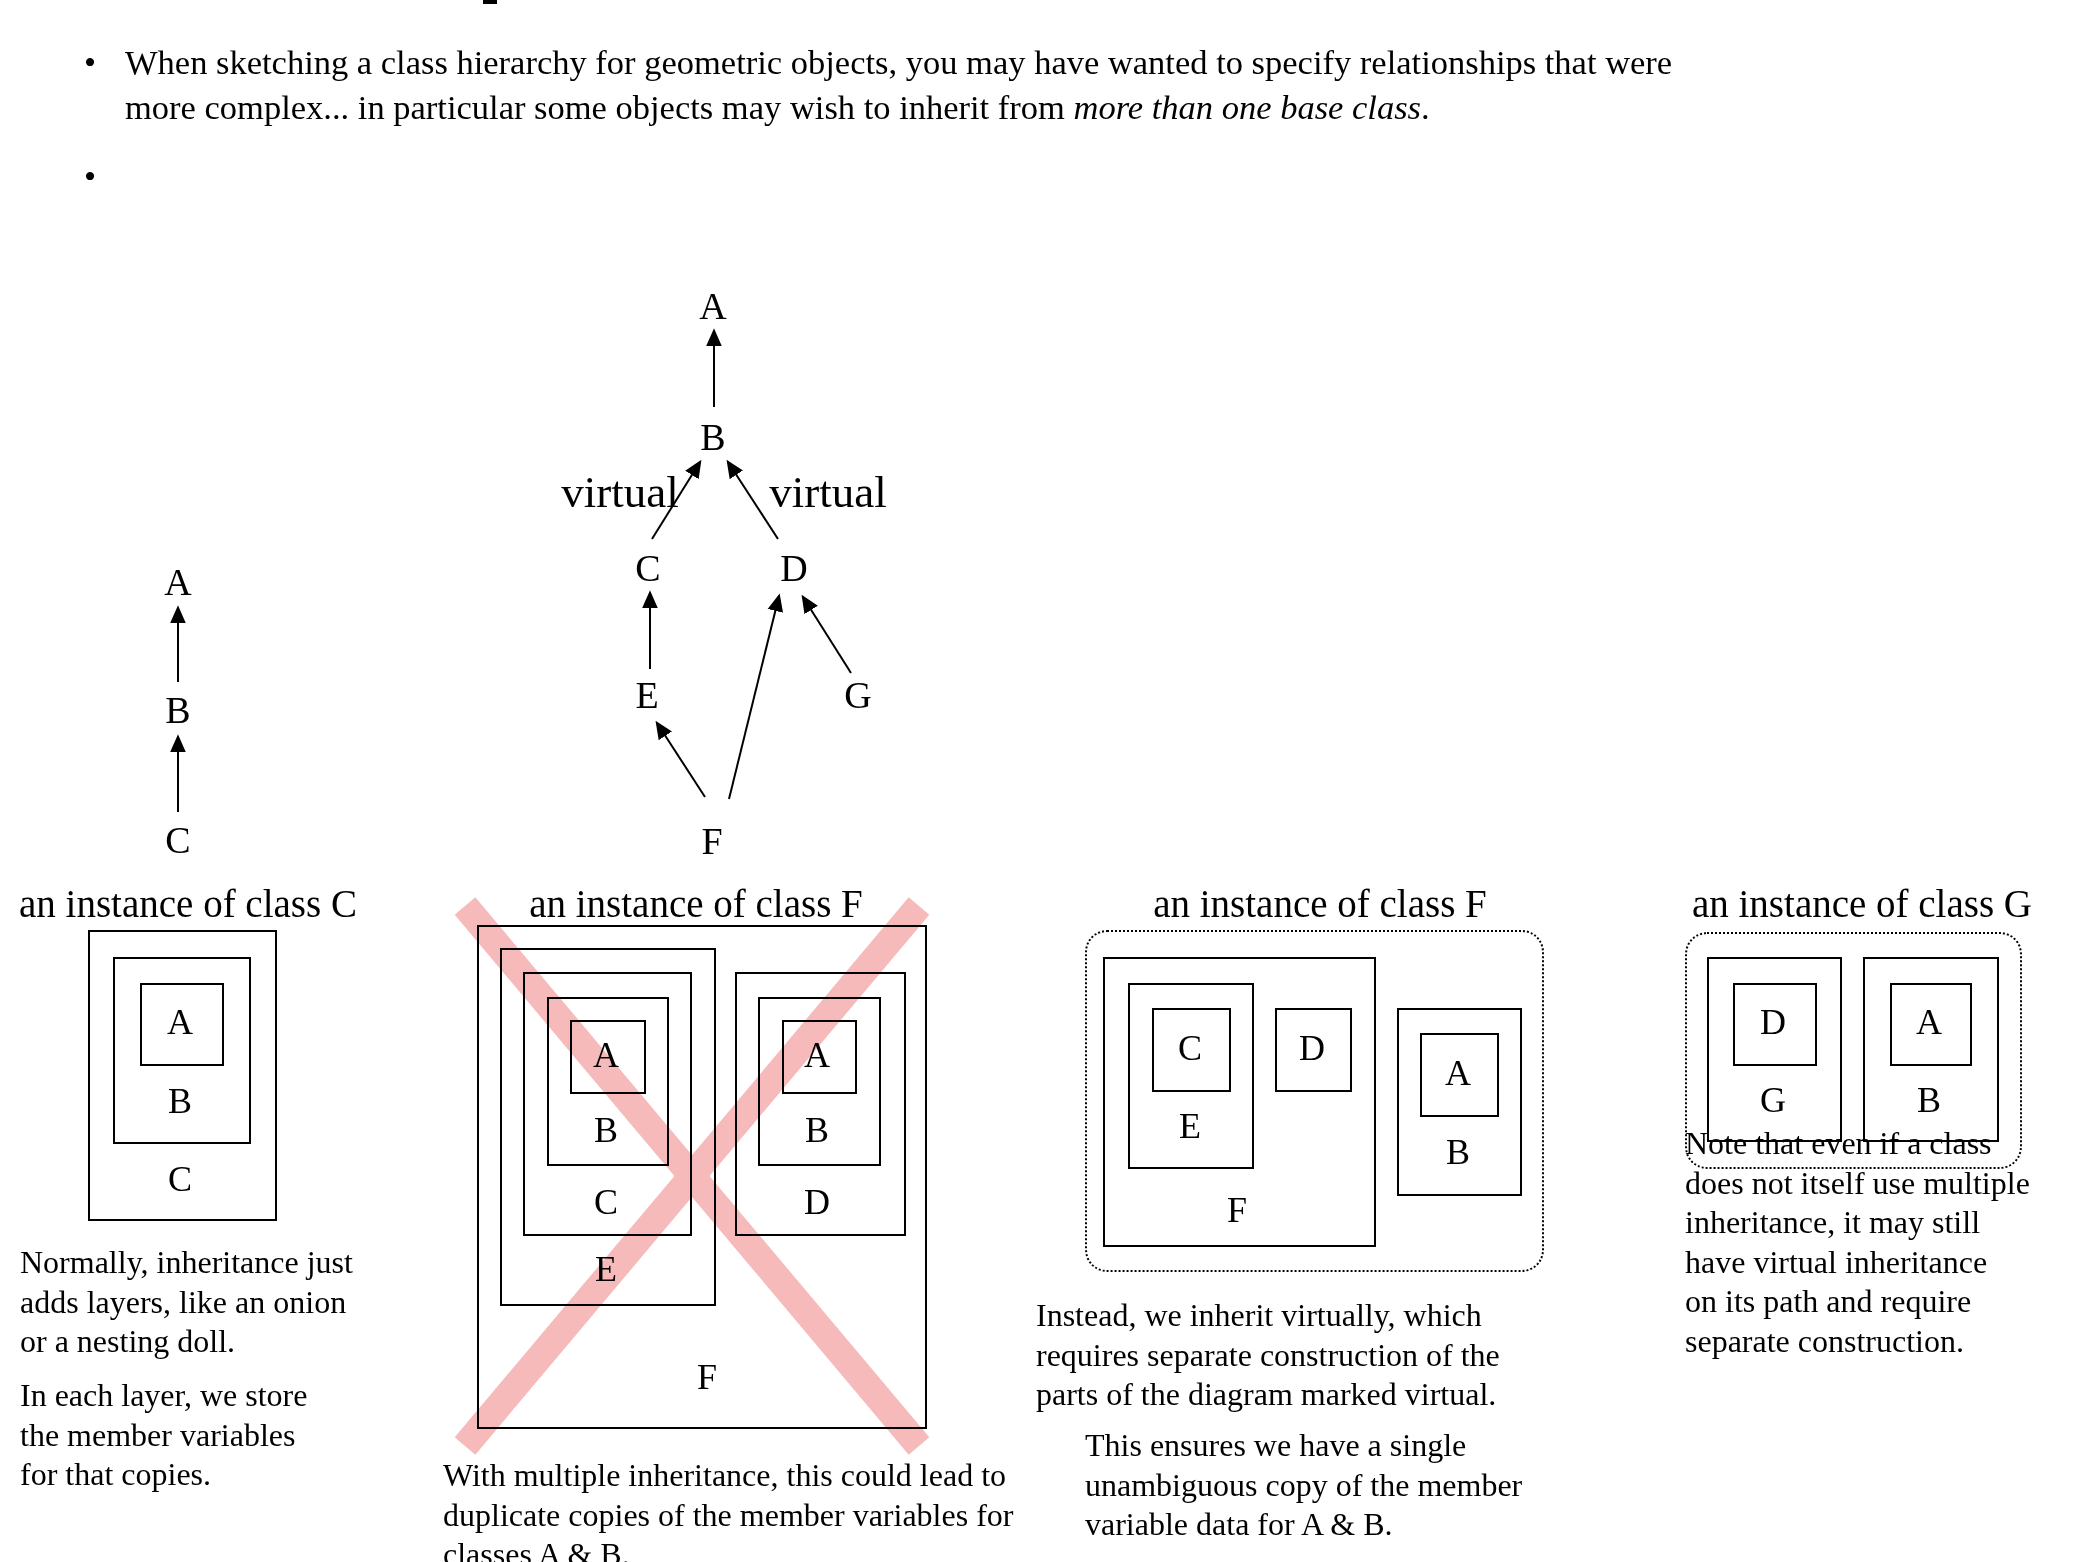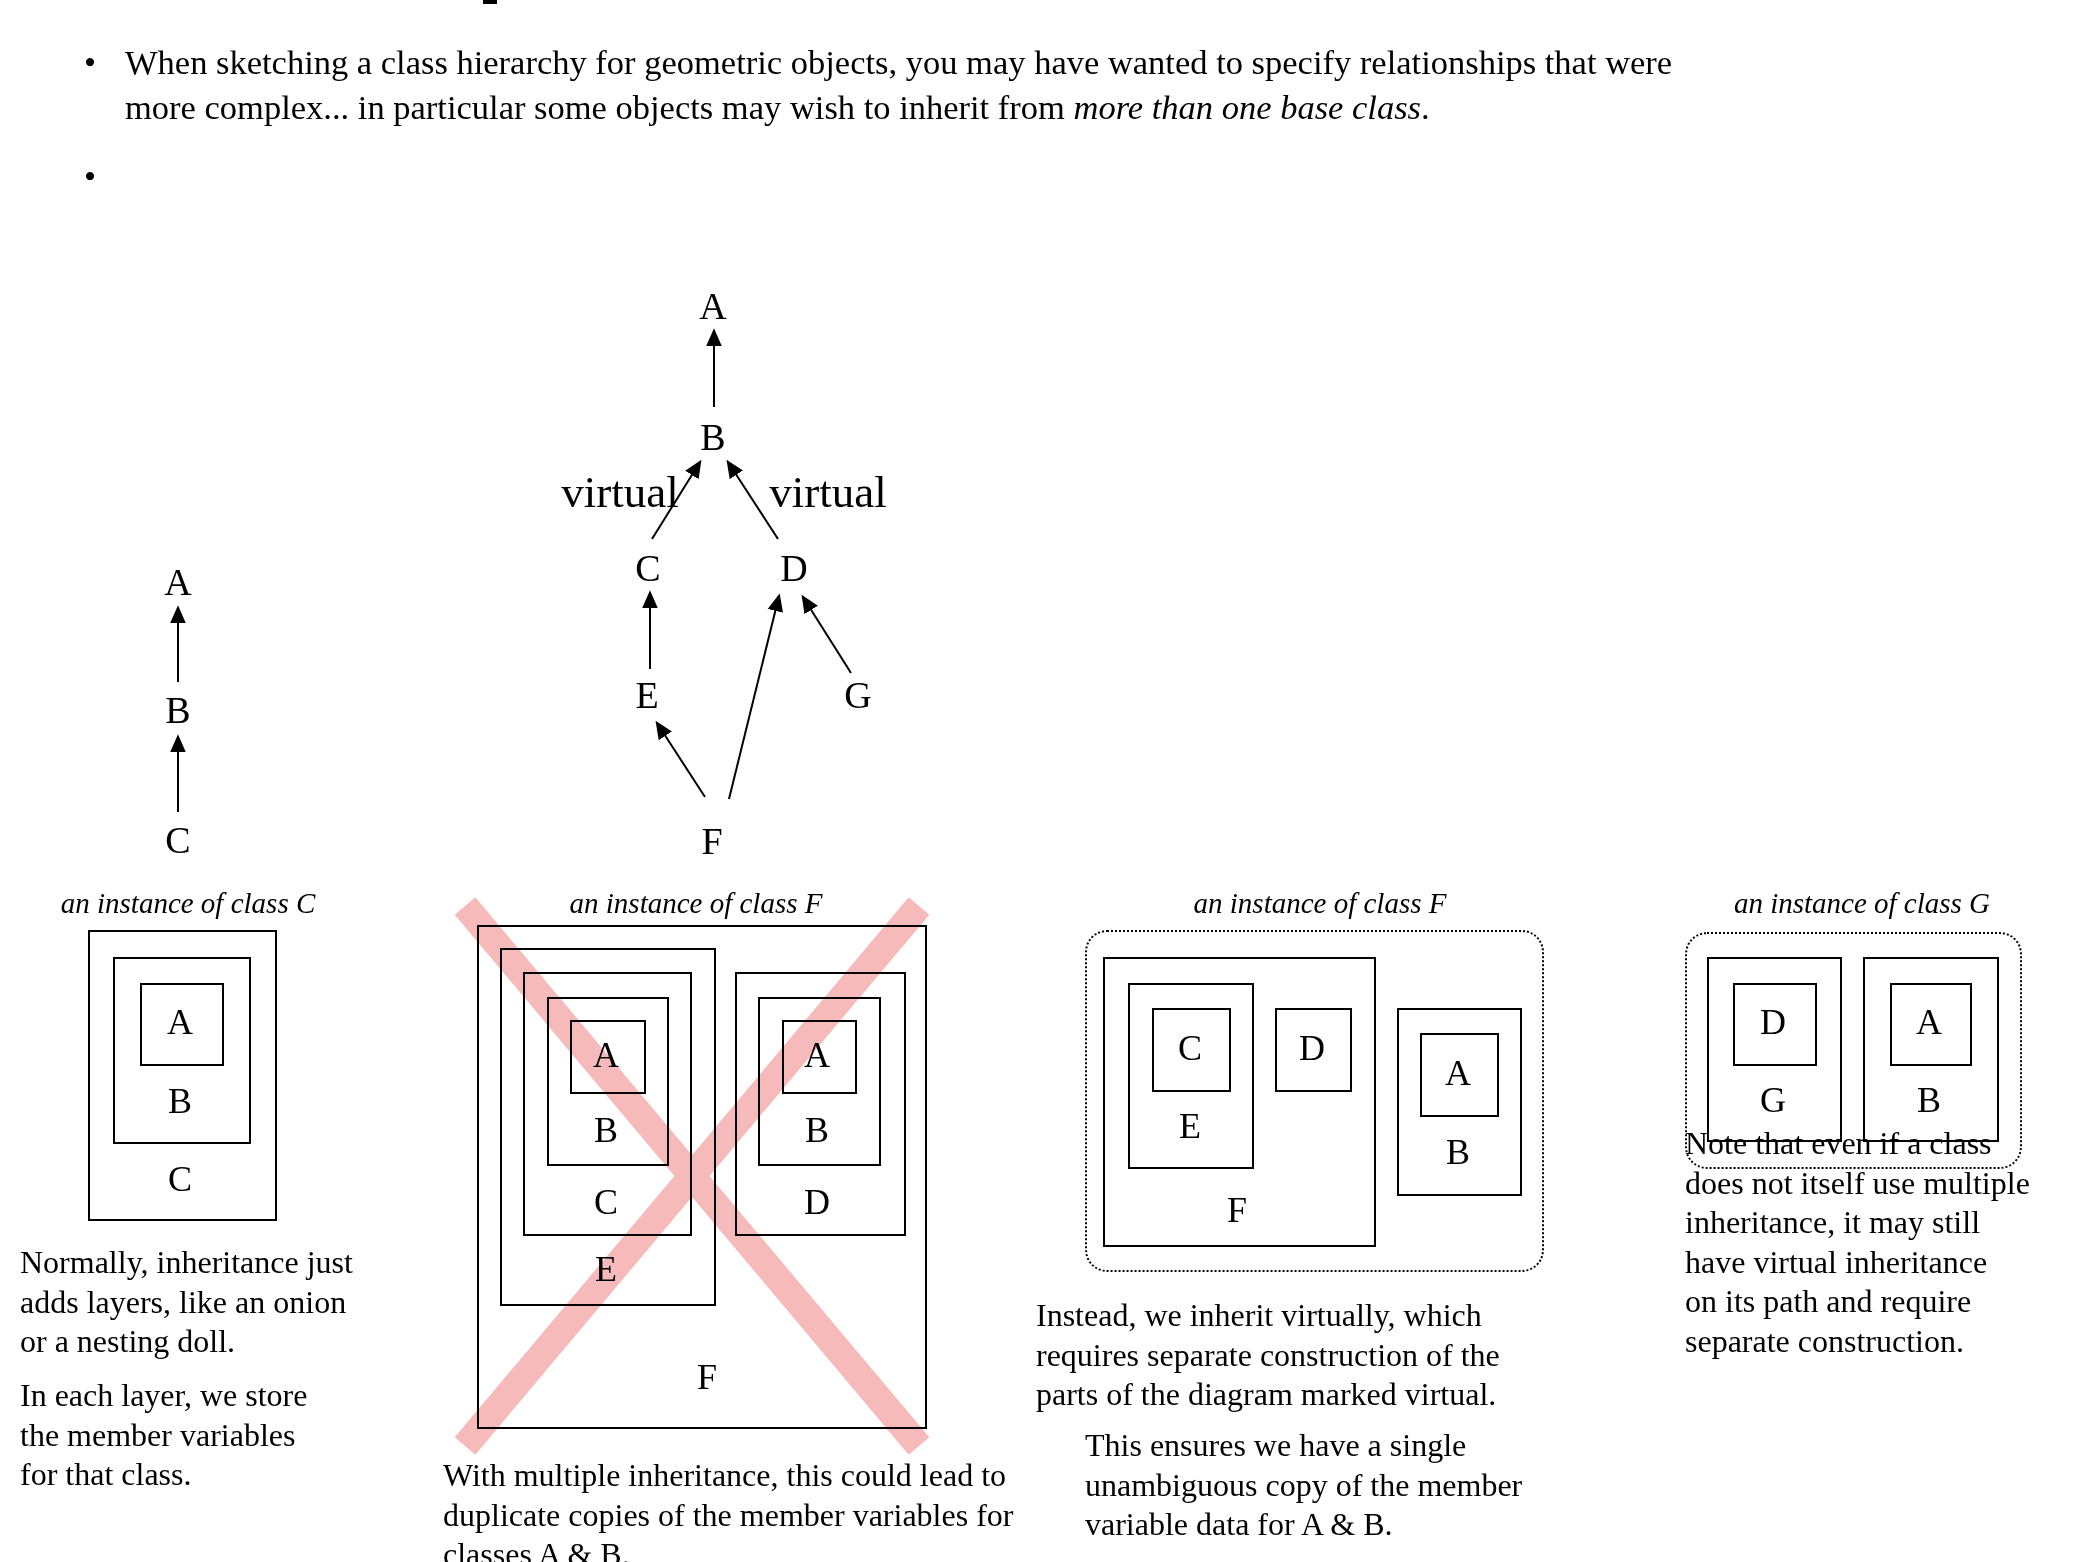--- a/index.html
+++ b/index.html
@@ -22,21 +22,21 @@
   svg.arrows * { pointer-events:none; }
 
   
   .node { position:absolute; transform:translate(-50%,-50%); font-size:38px; z-index:3; white-space:pre; }
   .vlabel { position:absolute; transform:translate(-50%,-50%); font-size:45px; z-index:3; white-space:pre; }
 
   
   .box { position:absolute; border:2px solid #000; z-index:2; }
   .dotted { position:absolute; border:2.5px dotted #000; border-radius:22px; z-index:2; }
   .lbl { position:absolute; transform:translate(-50%,-50%); font-size:36px; z-index:3; white-space:pre; }
-  .ptitle { position:absolute; transform:translate(-50%,-50%); font-style:italic; font-size:29px; z-index:3; white-space:pre; }
+  .ptitle { position:absolute; transform:translate(-50%,-50%); font-size:39px; z-index:3; white-space:pre; }
   .caption { position:absolute; font-size:32px; line-height:39.5px; white-space:pre; z-index:3; }
 </style>
 </head>
 <body>
 
 <div class="canvas">
 
   <div class="fragment" style="left:483px;top:0;width:14px;height:4px"></div>
 
   <div class="bullets">
@@ -91,21 +91,21 @@
   <div class="box" style="left:113px;top:957px;width:134px;height:183px"></div>
   <div class="box" style="left:140px;top:983px;width:80px;height:79px"></div>
   <div class="lbl" style="left:180px;top:1022px">A</div>
   <div class="lbl" style="left:180px;top:1101px">B</div>
   <div class="lbl" style="left:180px;top:1179px">C</div>
   <div class="caption" style="left:20px;top:1243px">Normally, inheritance just
 adds layers, like an onion
 or a nesting doll.</div>
   <div class="caption" style="left:20px;top:1376px">In each layer, we store
 the member variables
-for that class.</div>
+for that copies.</div>
 
   <div class="ptitle" style="left:696px;top:903px">an instance of class F</div>
   <div class="box" style="left:477px;top:925px;width:446px;height:500px"></div>
   <div class="box" style="left:500px;top:948px;width:212px;height:354px"></div>
   <div class="box" style="left:523px;top:972px;width:165px;height:260px"></div>
   <div class="box" style="left:547px;top:997px;width:118px;height:165px"></div>
   <div class="box" style="left:570px;top:1020px;width:72px;height:70px"></div>
   <div class="box" style="left:735px;top:972px;width:167px;height:260px"></div>
   <div class="box" style="left:758px;top:997px;width:119px;height:165px"></div>
   <div class="box" style="left:782px;top:1020px;width:71px;height:70px"></div>

